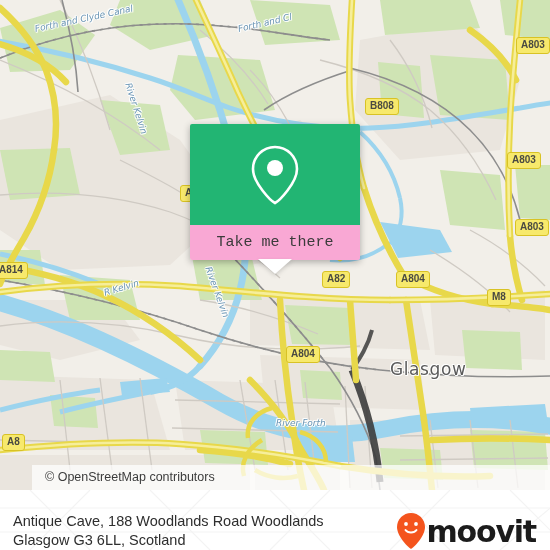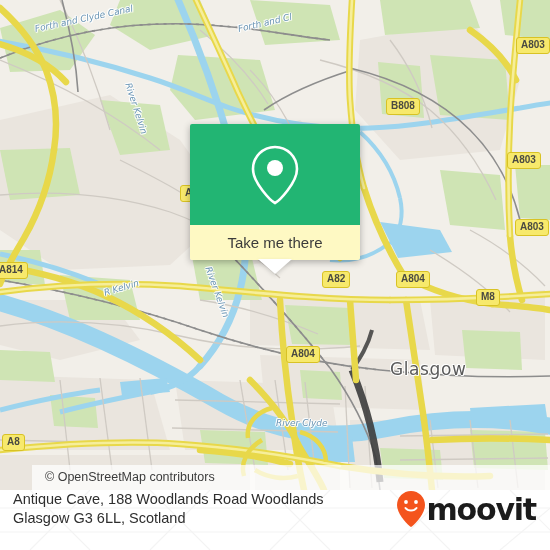--- a/index.html
+++ b/index.html
@@ -80,27 +80,27 @@
     z-index: 40;
   }
   #popup-image {
     height: 101px;
     border-radius: 2px 2px 0 0;
     display: flex;
     align-items: center;
     justify-content: center;
   }
   #popup-label {
-    background: #fef9c3;
+    background: #f9a8d4;
     height: 35px;
     line-height: 35px;
     text-align: center;
     color: #3b3b3b;
     font-size: 15px;
-    font-family: Liberation Sans, sans-serif;
+    font-family: Liberation Mono, monospace;
     border-radius: 0 0 2px 2px;
   }
   #popup-tail {
     position: absolute;
     left: 68px;
     top: 135px;
     width: 0; height: 0;
     border-left: 17px solid transparent;
     border-right: 17px solid transparent;
     border-top: 15px solid #ffffff;
@@ -136,21 +136,21 @@
     overflow: hidden;
   }
   #footer-watermark {
     position: absolute;
     inset: 0;
     opacity: .5;
   }
   #footer-inner {
     position: relative;
     display: flex;
-    align-items: flex-start;
+    align-items: flex-end;
     justify-content: space-between;
     height: 60px;
     padding: 0 14px 0 13px;
     box-sizing: border-box;
   }
   #address {
     color: #2e2e2e;
     font-size: 14.5px;
     line-height: 19px;
     font-family: "Liberation Sans", sans-serif;
@@ -358,33 +358,33 @@
           <path d="M255,470 C268,478 284,480 298,476"></path>
         </g>
       </g>
     </svg>
 
     <div class="maplabel waterlabel" style="left:35px; top:24px; transform:rotate(-12deg); transform-origin:left center;">Forth and Clyde Canal</div>
     <div class="maplabel waterlabel" style="left:238px; top:24px; transform:rotate(-13deg); transform-origin:left center;">Forth and Cl</div>
     <div class="maplabel waterlabel" style="left:128px; top:78px; transform:rotate(72deg); transform-origin:left center;">River Kelvin</div>
     <div class="maplabel waterlabel" style="left:208px; top:262px; transform:rotate(70deg); transform-origin:left center;">River Kelvin</div>
     <div class="maplabel waterlabel" style="left:104px; top:288px; transform:rotate(-17deg); transform-origin:left center;">R Kelvin</div>
-    <div class="maplabel waterlabel" style="left:276px; top:418px;">River Clyde</div>
+    <div class="maplabel waterlabel" style="left:276px; top:418px;">River Forth</div>
 
     <div class="maplabel citylabel" style="left:390px; top:359px;">Glasgow</div>
 
     <div class="shield" style="left:516px; top:37px;">A803</div>
-    <div class="shield" style="left:386px; top:98px;text-align:right;">B808</div>
+    <div class="shield" style="left:365px; top:98px;text-align:right;">B808</div>
     <div class="shield" style="left:507px; top:152px;">A803</div>
     <div class="shield" style="left:515px; top:219px;">A803</div>
     <div class="shield" style="left:180px; top:185px;">A8</div>
     <div class="shield" style="left:-6px; top:262px;">A814</div>
     <div class="shield" style="left:322px; top:271px;">A82</div>
     <div class="shield" style="left:396px; top:271px;">A804</div>
-    <div class="shield" style="left:476px; top:289px;">M8</div>
+    <div class="shield" style="left:487px; top:289px;">M8</div>
     <div class="shield" style="left:286px; top:346px;">A804</div>
     <div class="shield" style="left:2px; top:434px;">A8</div>
 
     <div id="popup">
       <div id="popup-tail"></div>
       <div id="popup-image" style="background:#22b573;">
         <svg width="52" height="62" viewBox="0 0 52 62">
           <path d="M26 3 C13.8 3 4 12.8 4 25 C4 39 22 57 26 59 C30 57 48 39 48 25 C48 12.8 38.2 3 26 3 Z" fill="none" stroke="#ffffff" stroke-width="2.6"></path>
           <circle cx="26" cy="24" r="8" fill="#ffffff"></circle>
         </svg>

